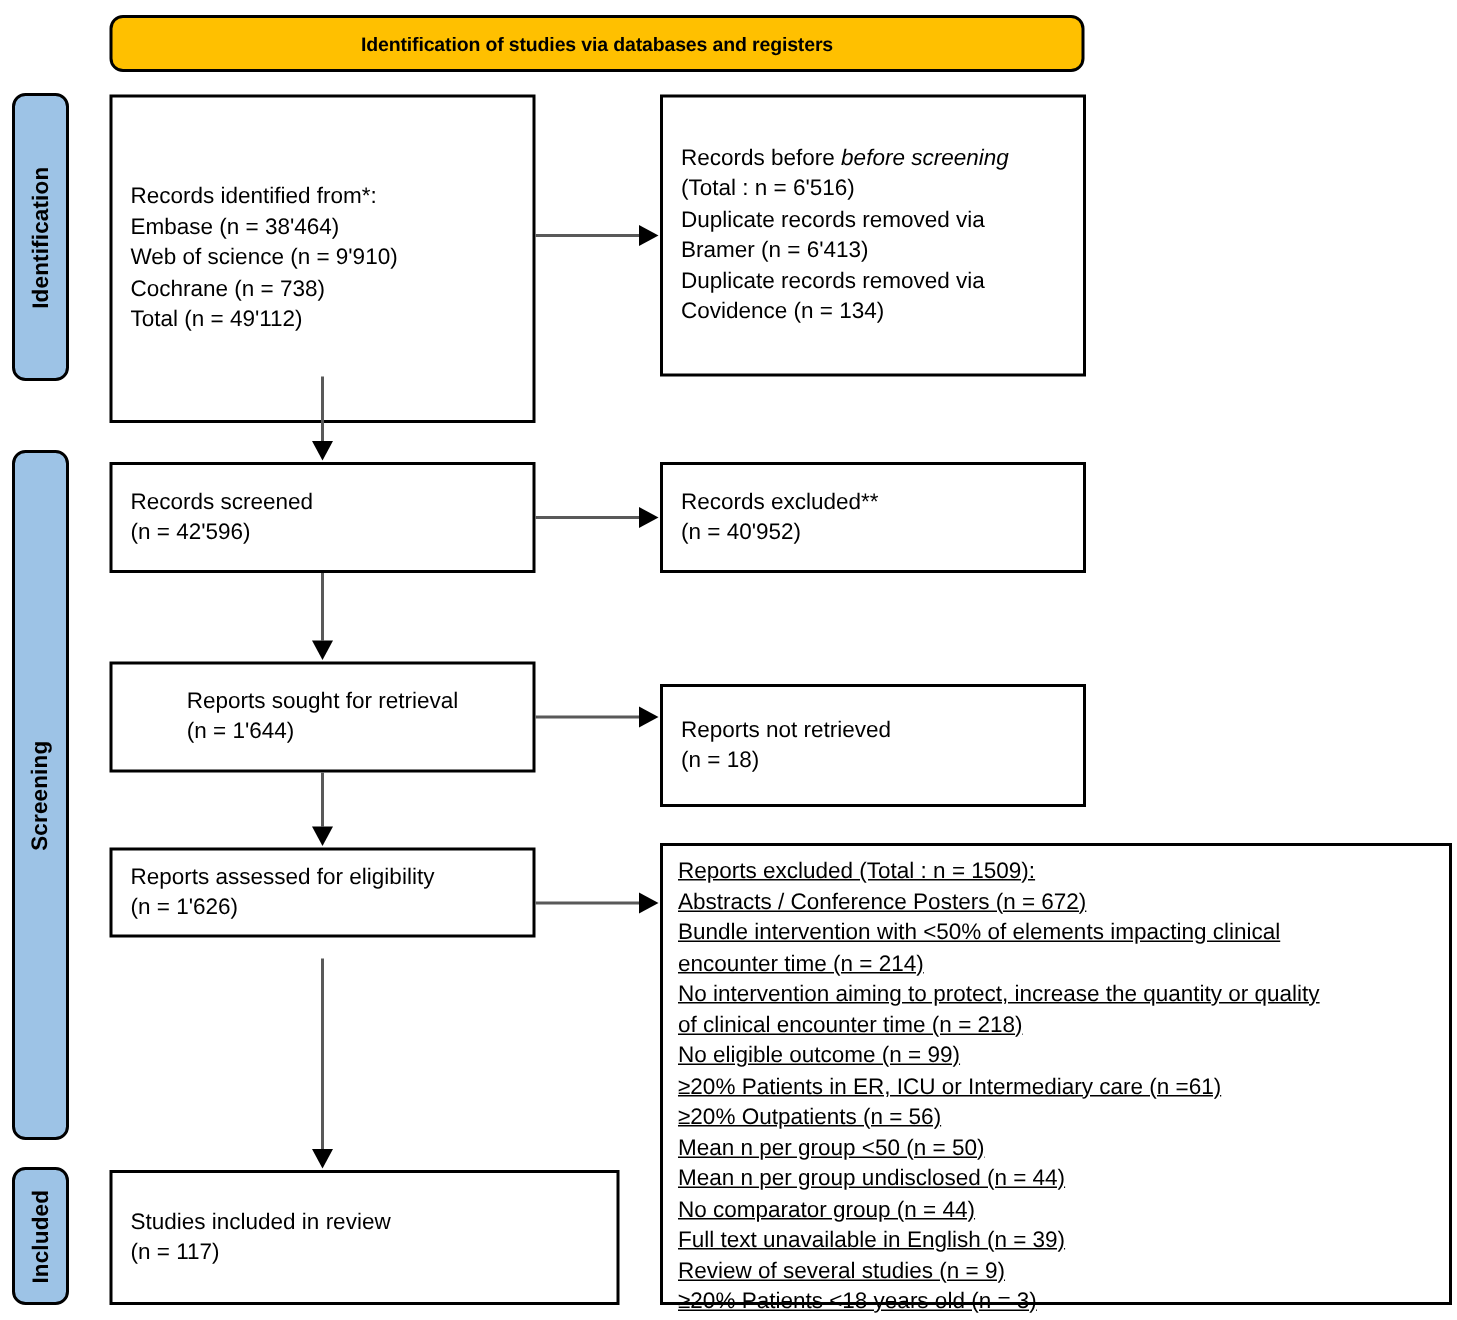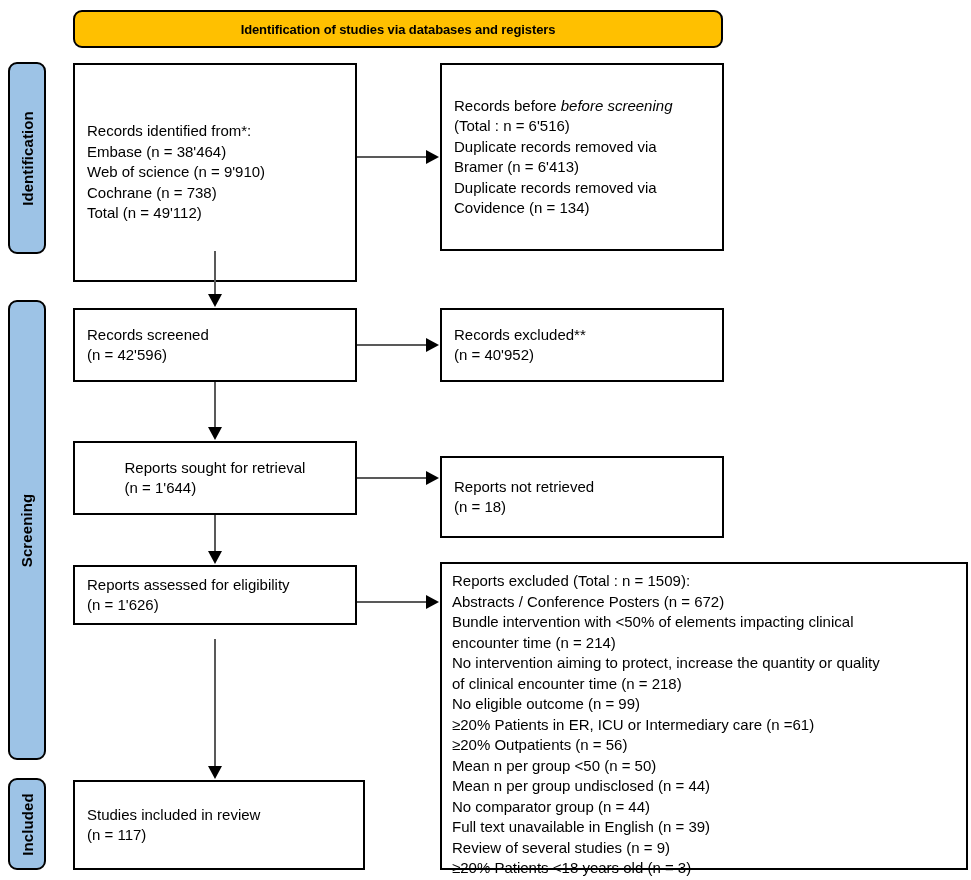--- a/index.html
+++ b/index.html
@@ -66,31 +66,31 @@
     position: absolute;
     background: #ffffff;
     border: 2.2px solid #000000;
     box-sizing: border-box;
     padding: 10px 12px;
     font-size: 15px;
     line-height: 20.5px;
   }
   .box .body { white-space: pre-line; }
   .box.vcenter { display: flex; align-items: center; }
-  .box.vtop    { display: block; }
+  .box.vtop    { display: block; text-decoration: underline; }
 
   #box-identified   { left: 73px;  top: 63px;  width: 284px; height: 219px; }
   #box-removed      { left: 440px; top: 63px;  width: 284px; height: 188px; }
   #box-screened     { left: 73px;  top: 308px; width: 284px; height: 74px;  }
   #box-excluded1    { left: 440px; top: 308px; width: 284px; height: 74px; align-items: center;  }
   #box-sought       { left: 73px;  top: 441px; width: 284px; height: 74px; justify-content: center;  }
   #box-notretrieved { left: 440px; top: 441px; width: 284px; height: 82px; margin-top: 15px;  }
   #box-assessed     { left: 73px;  top: 565px; width: 284px; height: 60px;  }
   #box-excluded2    { left: 440px; top: 562px; width: 528px; height: 308px; padding: 7px 10px; }
-  #box-included     { left: 73px;  top: 780px; width: 292px; height: 90px;  }
+  #box-included     { left: 73px;  top: 780px; width: 340px; height: 90px;  }
 
   .italic { font-style: italic; }
 
   
   .hline {
     position: absolute;
     height: 1.6px;
     background: #595959;
   }
   .vline {

